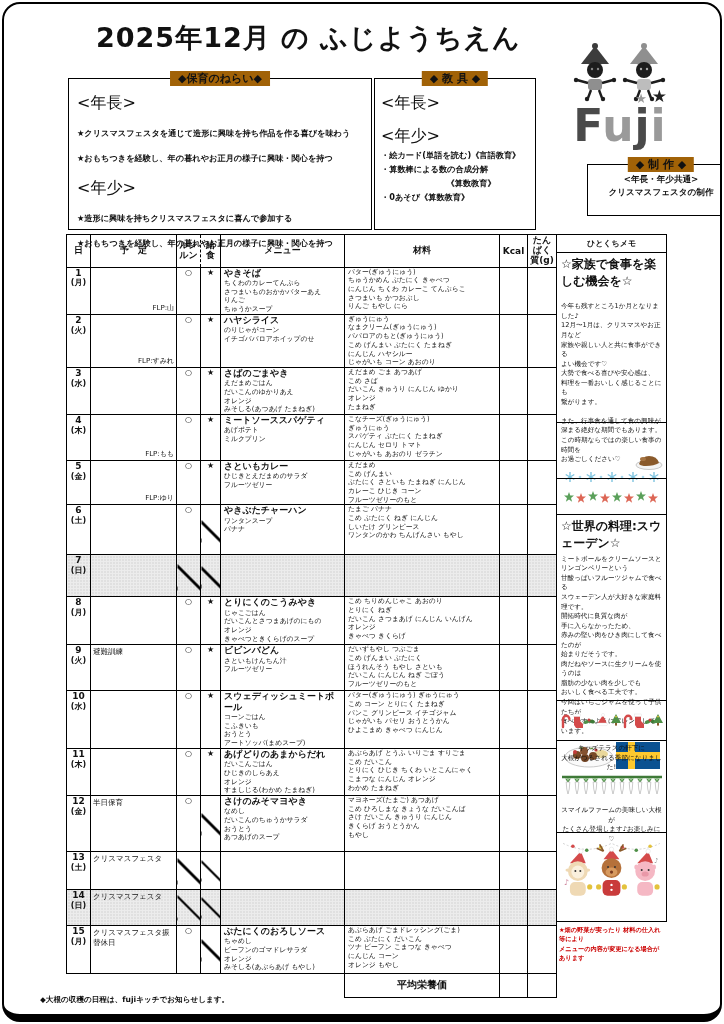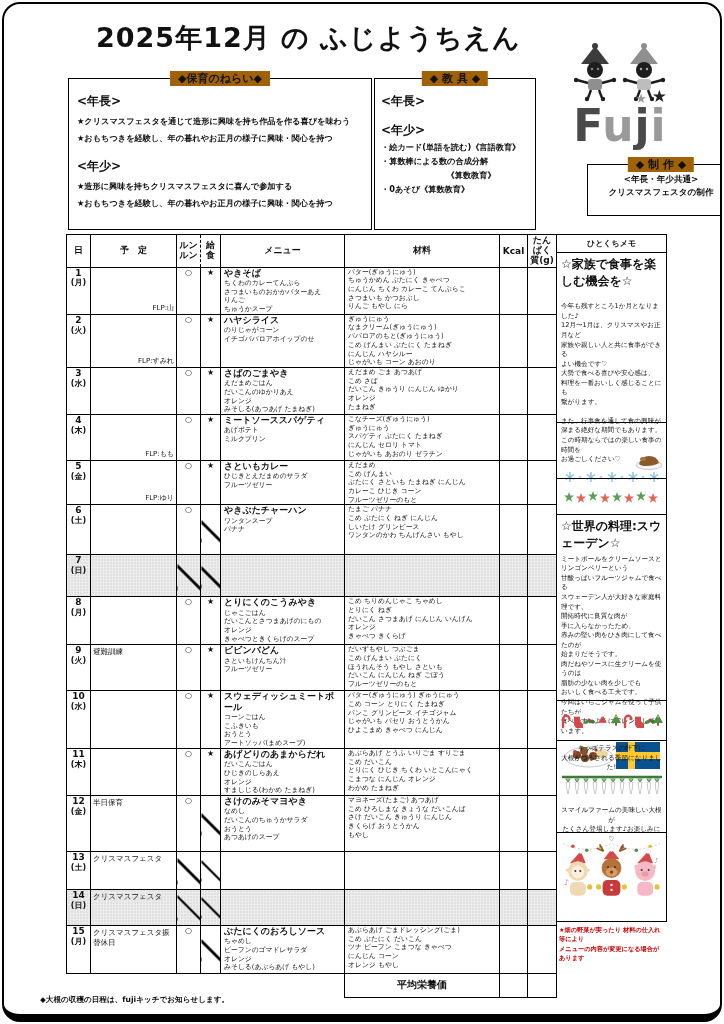--- a/index.html
+++ b/index.html
@@ -8,22 +8,22 @@
           border:2.5px solid #000; border-bottom-width:8px; border-radius:18px; overflow:hidden; }
   .title { position:absolute; top:16px; left:92px; font-size:27px; font-weight:bold; letter-spacing:1px; }
 
   
   .top-row { position:absolute; top:74px; left:64px; width:628px; display:flex; align-items:flex-start; }
   .fbox { position:relative; border:1.6px solid #000; }
   .fbox-title { position:absolute; top:-8px; left:50%; transform:translateX(-50%); background:#a16207;
                 padding:0 8px; font-weight:bold; font-size:11px; white-space:nowrap; }
   .nerai { width:304px; height:152px; padding:12px 8px 4px 8px; }
   .kyogu { width:162px; height:152px; margin-left:2px; padding:12px 6px 4px 6px; }
-  .grade-label { font-weight:bold; font-size:12px; margin-top:2px; }
-  .nerai .line { font-size:8.2px; font-weight:bold; margin-top:6px; }
+  .grade-label { font-weight:normal; font-size:16px; margin-top:2px; }
+  .nerai .line { font-size:8.2px; font-weight:bold; margin-top:14px; }
   .kyogu .line { font-size:8.2px; font-weight:bold; margin-top:3px; }
   .right-col { width:152px; margin-left:8px; position:relative; }
   .santas { text-align:center; margin-top:-36px; }
   .fuji-logo { text-align:center; font-size:44px; font-weight:bold; line-height:1; position:relative; margin-top:-2px; letter-spacing:1px; }
   .fuji-logo .c1 { color:#4a4a4a; } .fuji-logo .c2 { color:#9a9a9a; }
   .fuji-logo .star1 { position:absolute; top:-12px; right:48px; font-size:13px; color:#9a9a9a; }
   .fuji-logo .star2 { position:absolute; top:-16px; right:28px; font-size:17px; color:#222; }
   .seisaku { width:148px; height:52px; margin-top:16px; padding-top:8px; text-align:center;margin-left:43px; }
   .seisaku .line { font-size:8.6px; font-weight:bold; line-height:1.5; }
 
@@ -359,21 +359,21 @@
             <td class="run">○</td>
             <td class="lunch">★</td>
             <td class="menu">
               <div class="menu-title">とりにくのこうみやき</div>
               <div class="menu-line">じゃこごはん</div>
               <div class="menu-line">だいこんとさつまあげのにもの</div>
               <div class="menu-line">オレンジ</div>
               <div class="menu-line">きゃべつときくらげのスープ</div>
             </td>
             <td class="mats">
-              <div>こめ ちりめんじゃこ ちゃめし</div>
+              <div>こめ ちりめんじゃこ あおのり</div>
               <div>とりにく ねぎ</div>
               <div>だいこん さつまあげ にんじん いんげん</div>
               <div>オレンジ</div>
               <div>きゃべつ きくらげ</div>
             </td>
             <td class="kcal"></td>
             <td class="protein"></td>
           </tr>
           <tr class="row" style="height: 46px;">
             <td class="day">

